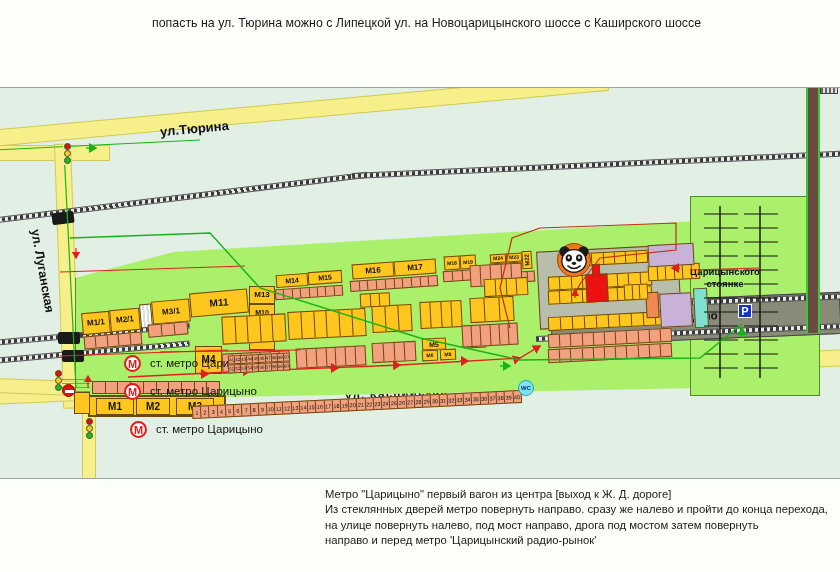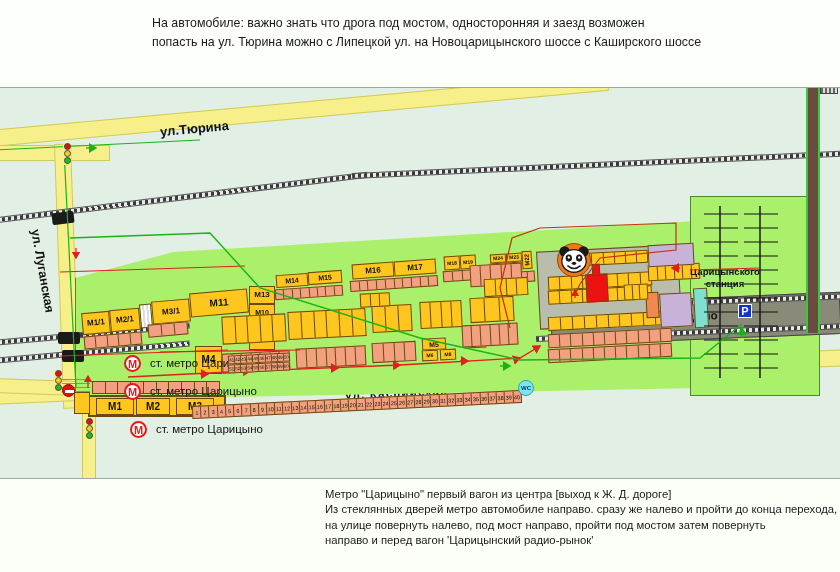--- a/index.html
+++ b/index.html
@@ -89,21 +89,20 @@
   
   .plot{position:absolute;}
 </style>
 </head>
 <body>
 
 <div id="page">
 
   <div id="topnote">
     <div class="lines">
-      <div class="ln">На автомобиле: важно знать что дрога под мостом, односторонняя и заезд возможен</div>
       <div class="ln">попасть на ул. Тюрина можно с Липецкой ул. на Новоцарицынского шоссе с Каширского шоссе</div>
     </div>
   </div>
 
   <div id="map">
 
     <div class="road" style="left:-10px;top:42px;width:620px;height:17px;transform:rotate(-5.2deg);transform-origin:0 0;"></div>
     <div class="road" style="left:-10px;top:57px;width:120px;height:16px;"></div>
     <div class="road" style="left:54px;top:56px;width:17px;height:265px;transform:rotate(-2deg);transform-origin:0 0;"></div>
     <div class="road" style="left:-10px;top:300px;width:870px;height:17px;transform:rotate(-2.6deg);transform-origin:0 0;"></div>
@@ -558,21 +557,21 @@
           <line x1="42" y1="148" x2="76" y2="148"></line>
             <line x1="42" y1="162" x2="76" y2="162"></line>
         </g>
       </svg>
     </div>
     <div class="psign" style="left:738px;top:216px;width:14px;height:14px;font-size:11px;">
       <span>P</span>
       </div>
     <div style="position:absolute;left:690px;top:178px;font-size:9.6px;font-weight:bold;color:#111;text-align:center;line-height:12px;">
       <div>Царицынского</div>
-      <div>станция</div>
+      <div>стоянке</div>
     </div>
 
     <svg class="ov" viewBox="0 0 840 390">
       <defs>
         <marker id="ar" markerWidth="7" markerHeight="7" refX="5" refY="3.5" orient="auto">
           <path d="M0,0 L6,3.5 L0,7 z" fill="#e02020"></path>
         </marker>
         <marker id="ag" markerWidth="7" markerHeight="7" refX="5" refY="3.5" orient="auto">
           <path d="M0,0 L6,3.5 L0,7 z" fill="#19b319"></path>
         </marker>
@@ -659,19 +658,19 @@
         <i style="font-size: 4.5px;">57</i>
         <i style="font-size: 4.5px;">58</i>
         <i style="font-size: 4.5px;">59</i>
         <i style="font-size: 4.5px;">60</i>
       </div>
     </div>
 
   <div id="botnote">
     <div class="lines">
       <div class="ln">Метро "Царицыно" первый вагон из центра [выход к Ж. Д. дороге]</div>
-      <div class="ln">Из стеклянных дверей метро автомобиле направо. сразу же налево и пройти до конца перехода,</div>
-      <div class="ln">на улице повернуть налево, под мост направо, пройти под мостом затем повернуть</div>
-      <div class="ln">направо и перед вагон 'Царицынский радио-рынок'</div>
+      <div class="ln">Из стеклянных дверей метро повернуть направо. сразу же налево и пройти до конца перехода,</div>
+      <div class="ln">на улице повернуть налево, под мост направо, дрога под мостом затем повернуть</div>
+      <div class="ln">направо и перед метро 'Царицынский радио-рынок'</div>
     </div>
   </div>
 
 </div>
 
 </body></html>

